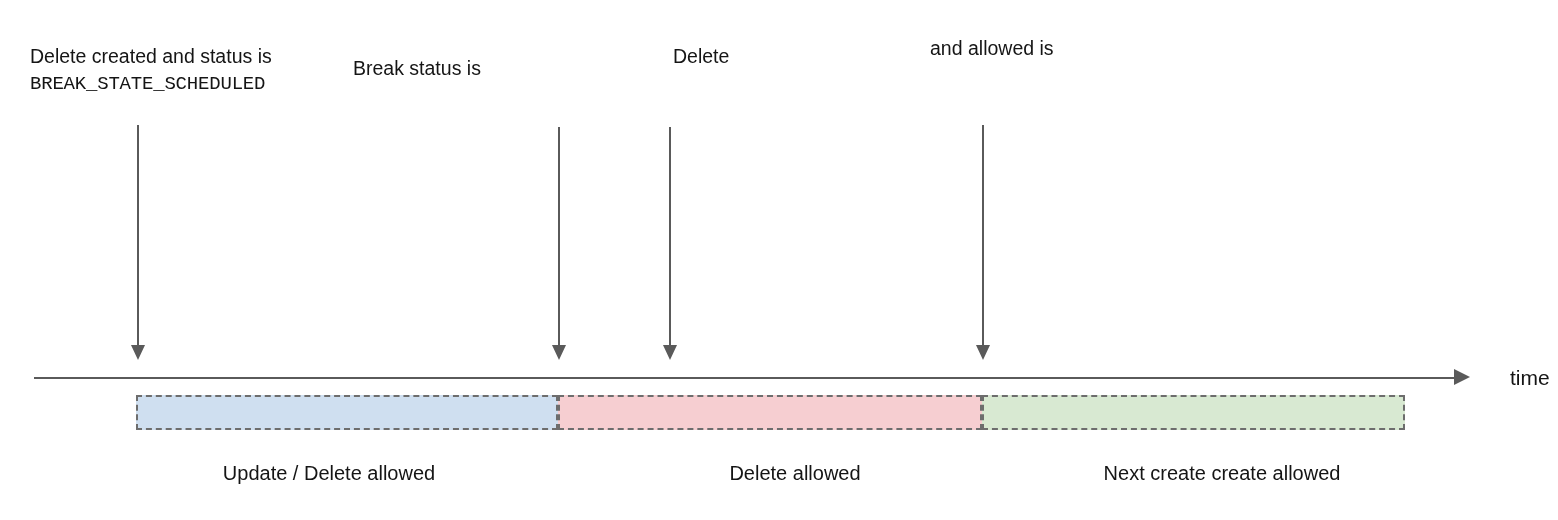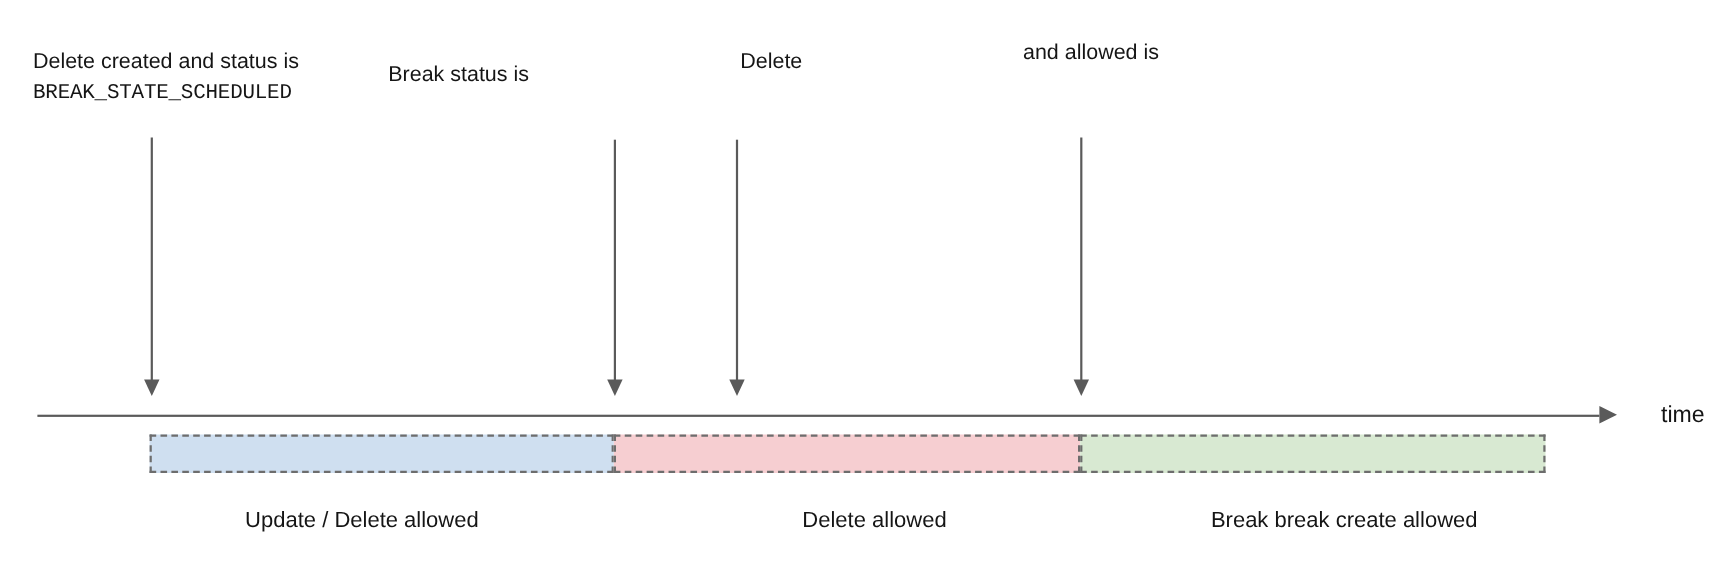--- a/index.html
+++ b/index.html
@@ -148,16 +148,16 @@
 
   <div id="phases-layer">
       <div class="phase-bar" style="left: 136px; width: 422px; background: rgb(207, 223, 240); border-color: rgb(109, 109, 109);"></div>
       <div class="phase-bar" style="left: 558px; width: 424px; background: rgb(246, 206, 209); border-color: rgb(109, 109, 109);"></div>
       <div class="phase-bar" style="left: 982px; width: 423px; background: rgb(216, 233, 210); border-color: rgb(109, 109, 109);"></div>
     </div>
 
   <div id="captions-layer">
       <div class="caption" style="left: 329px; top: 460px;">Update / Delete allowed</div>
       <div class="caption" style="left: 795px; top: 460px;">Delete allowed</div>
-      <div class="caption" style="left: 1222px; top: 460px;">Break break create allowed</div>
+      <div class="caption" style="left: 1222px; top: 460px;">Next create create allowed</div>
     </div>
 
 </div>
 
 </body></html>

